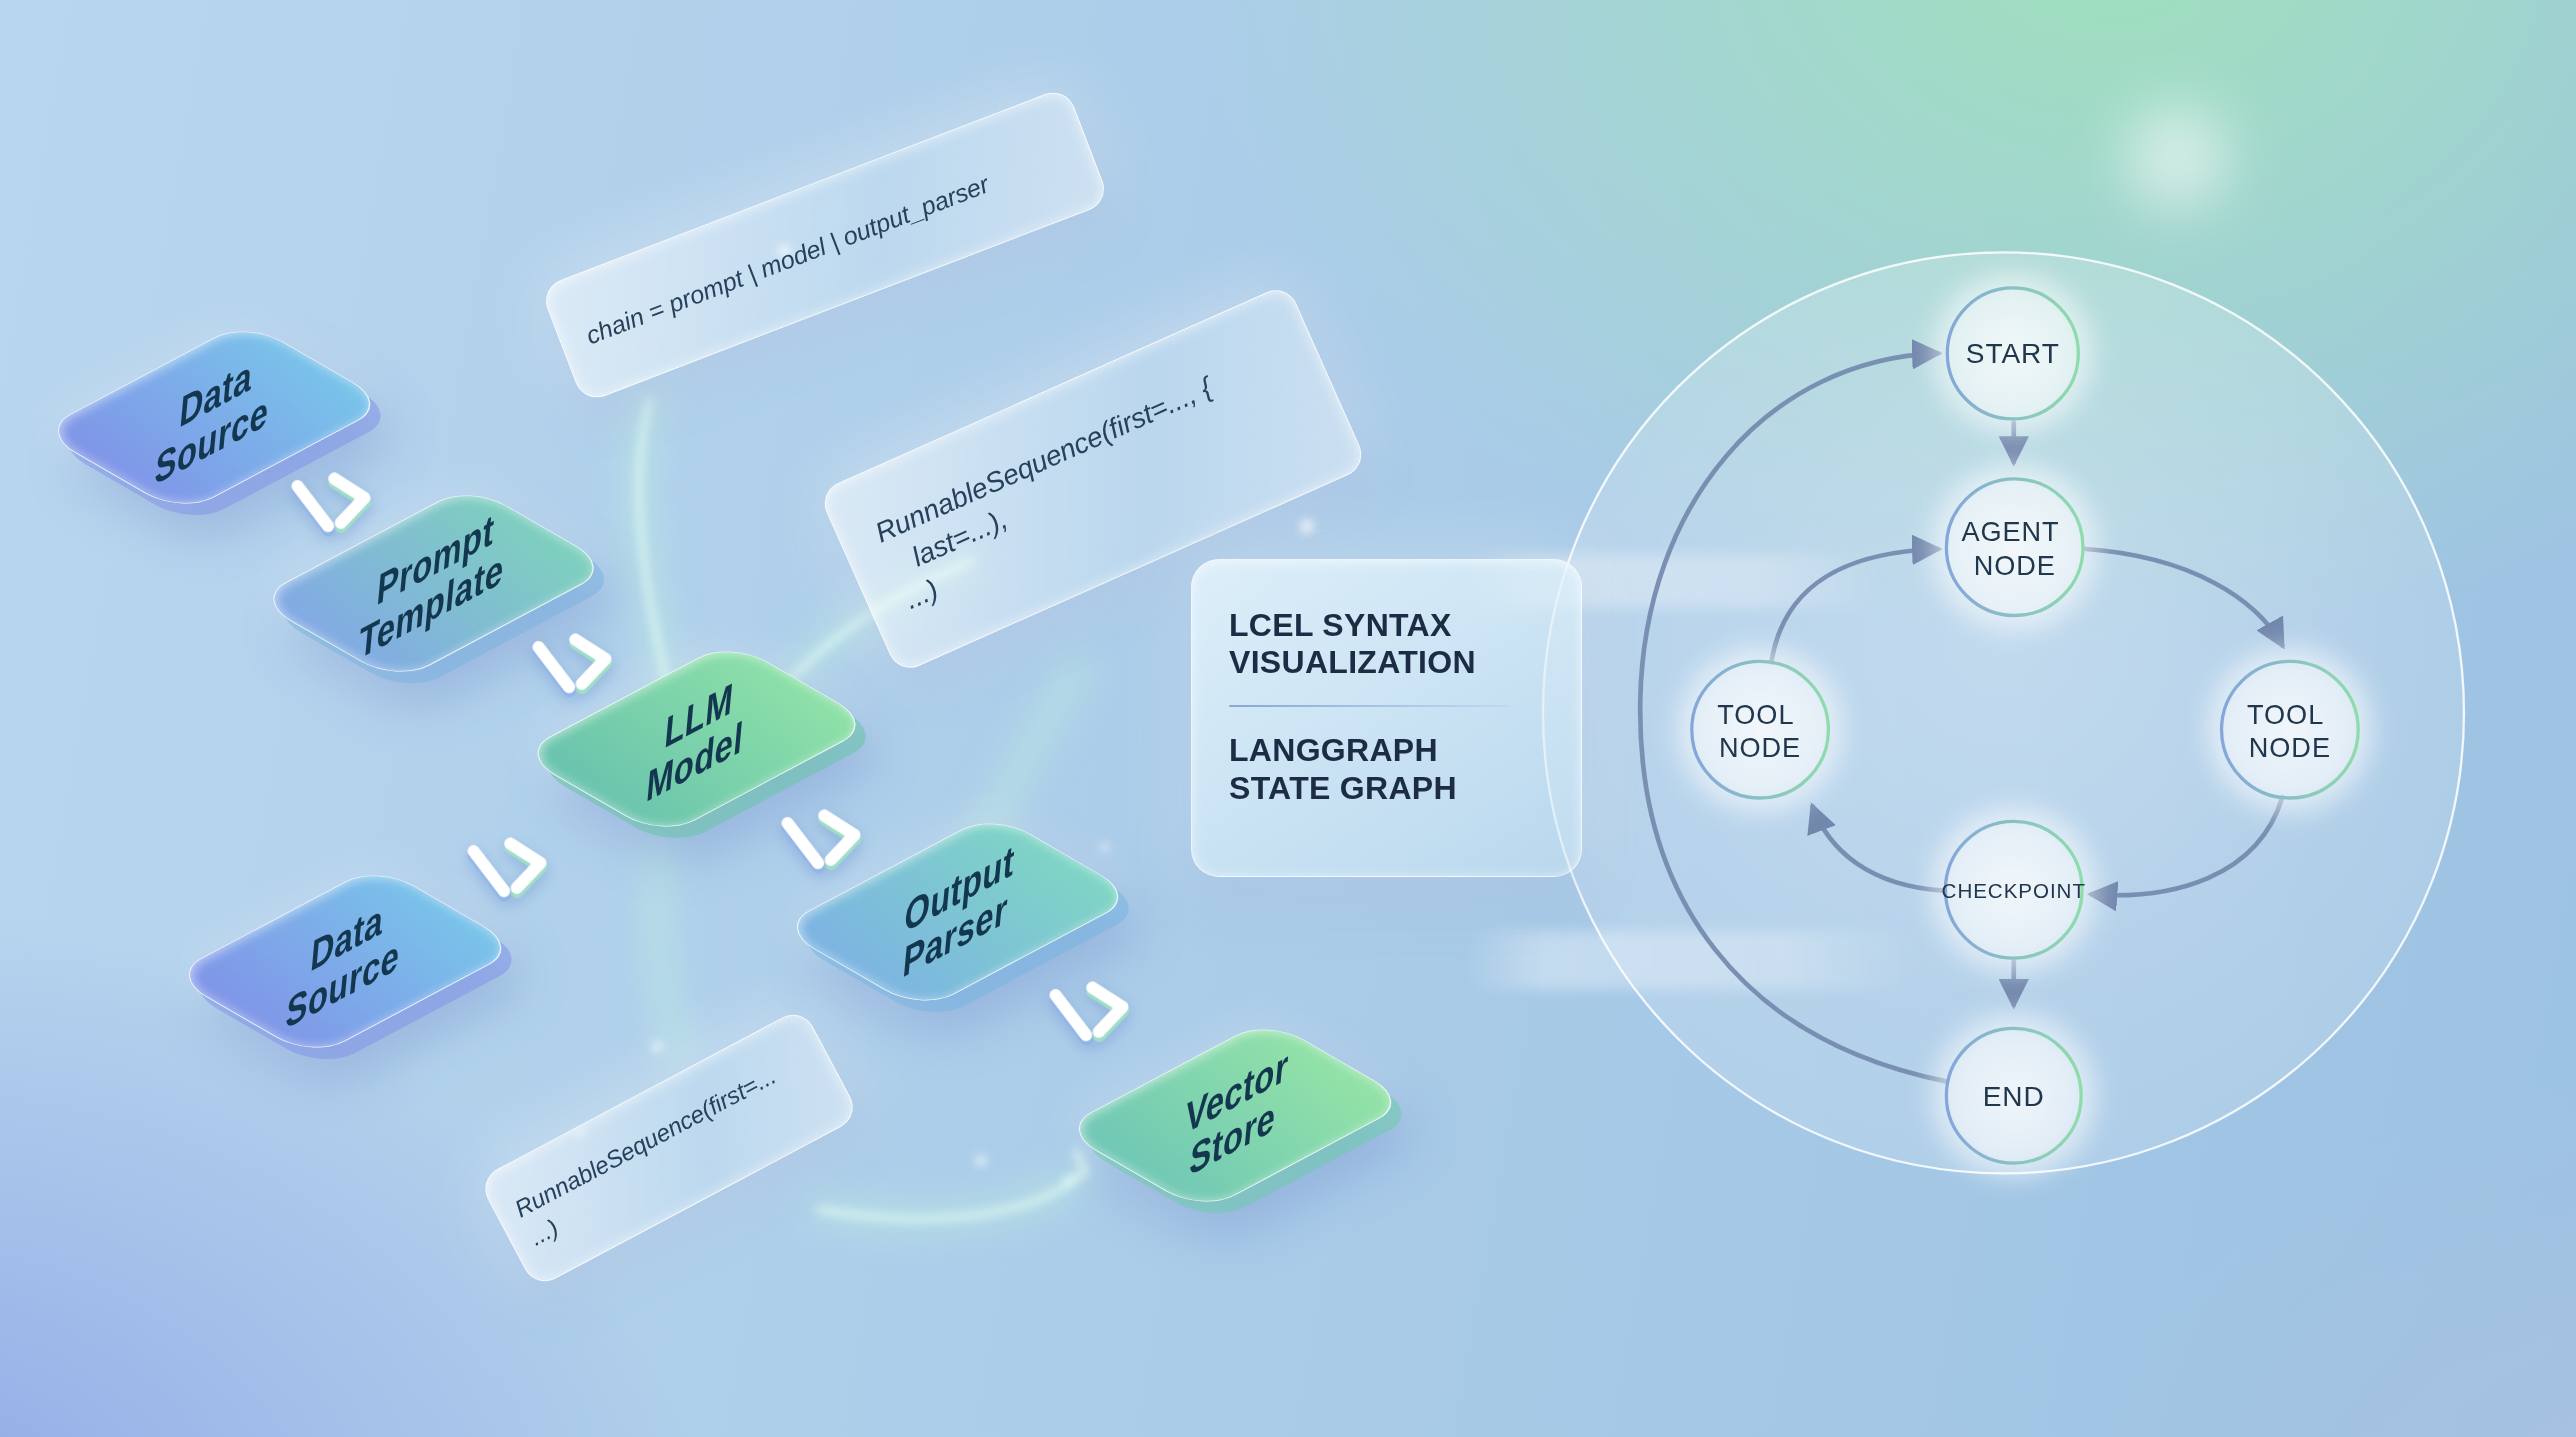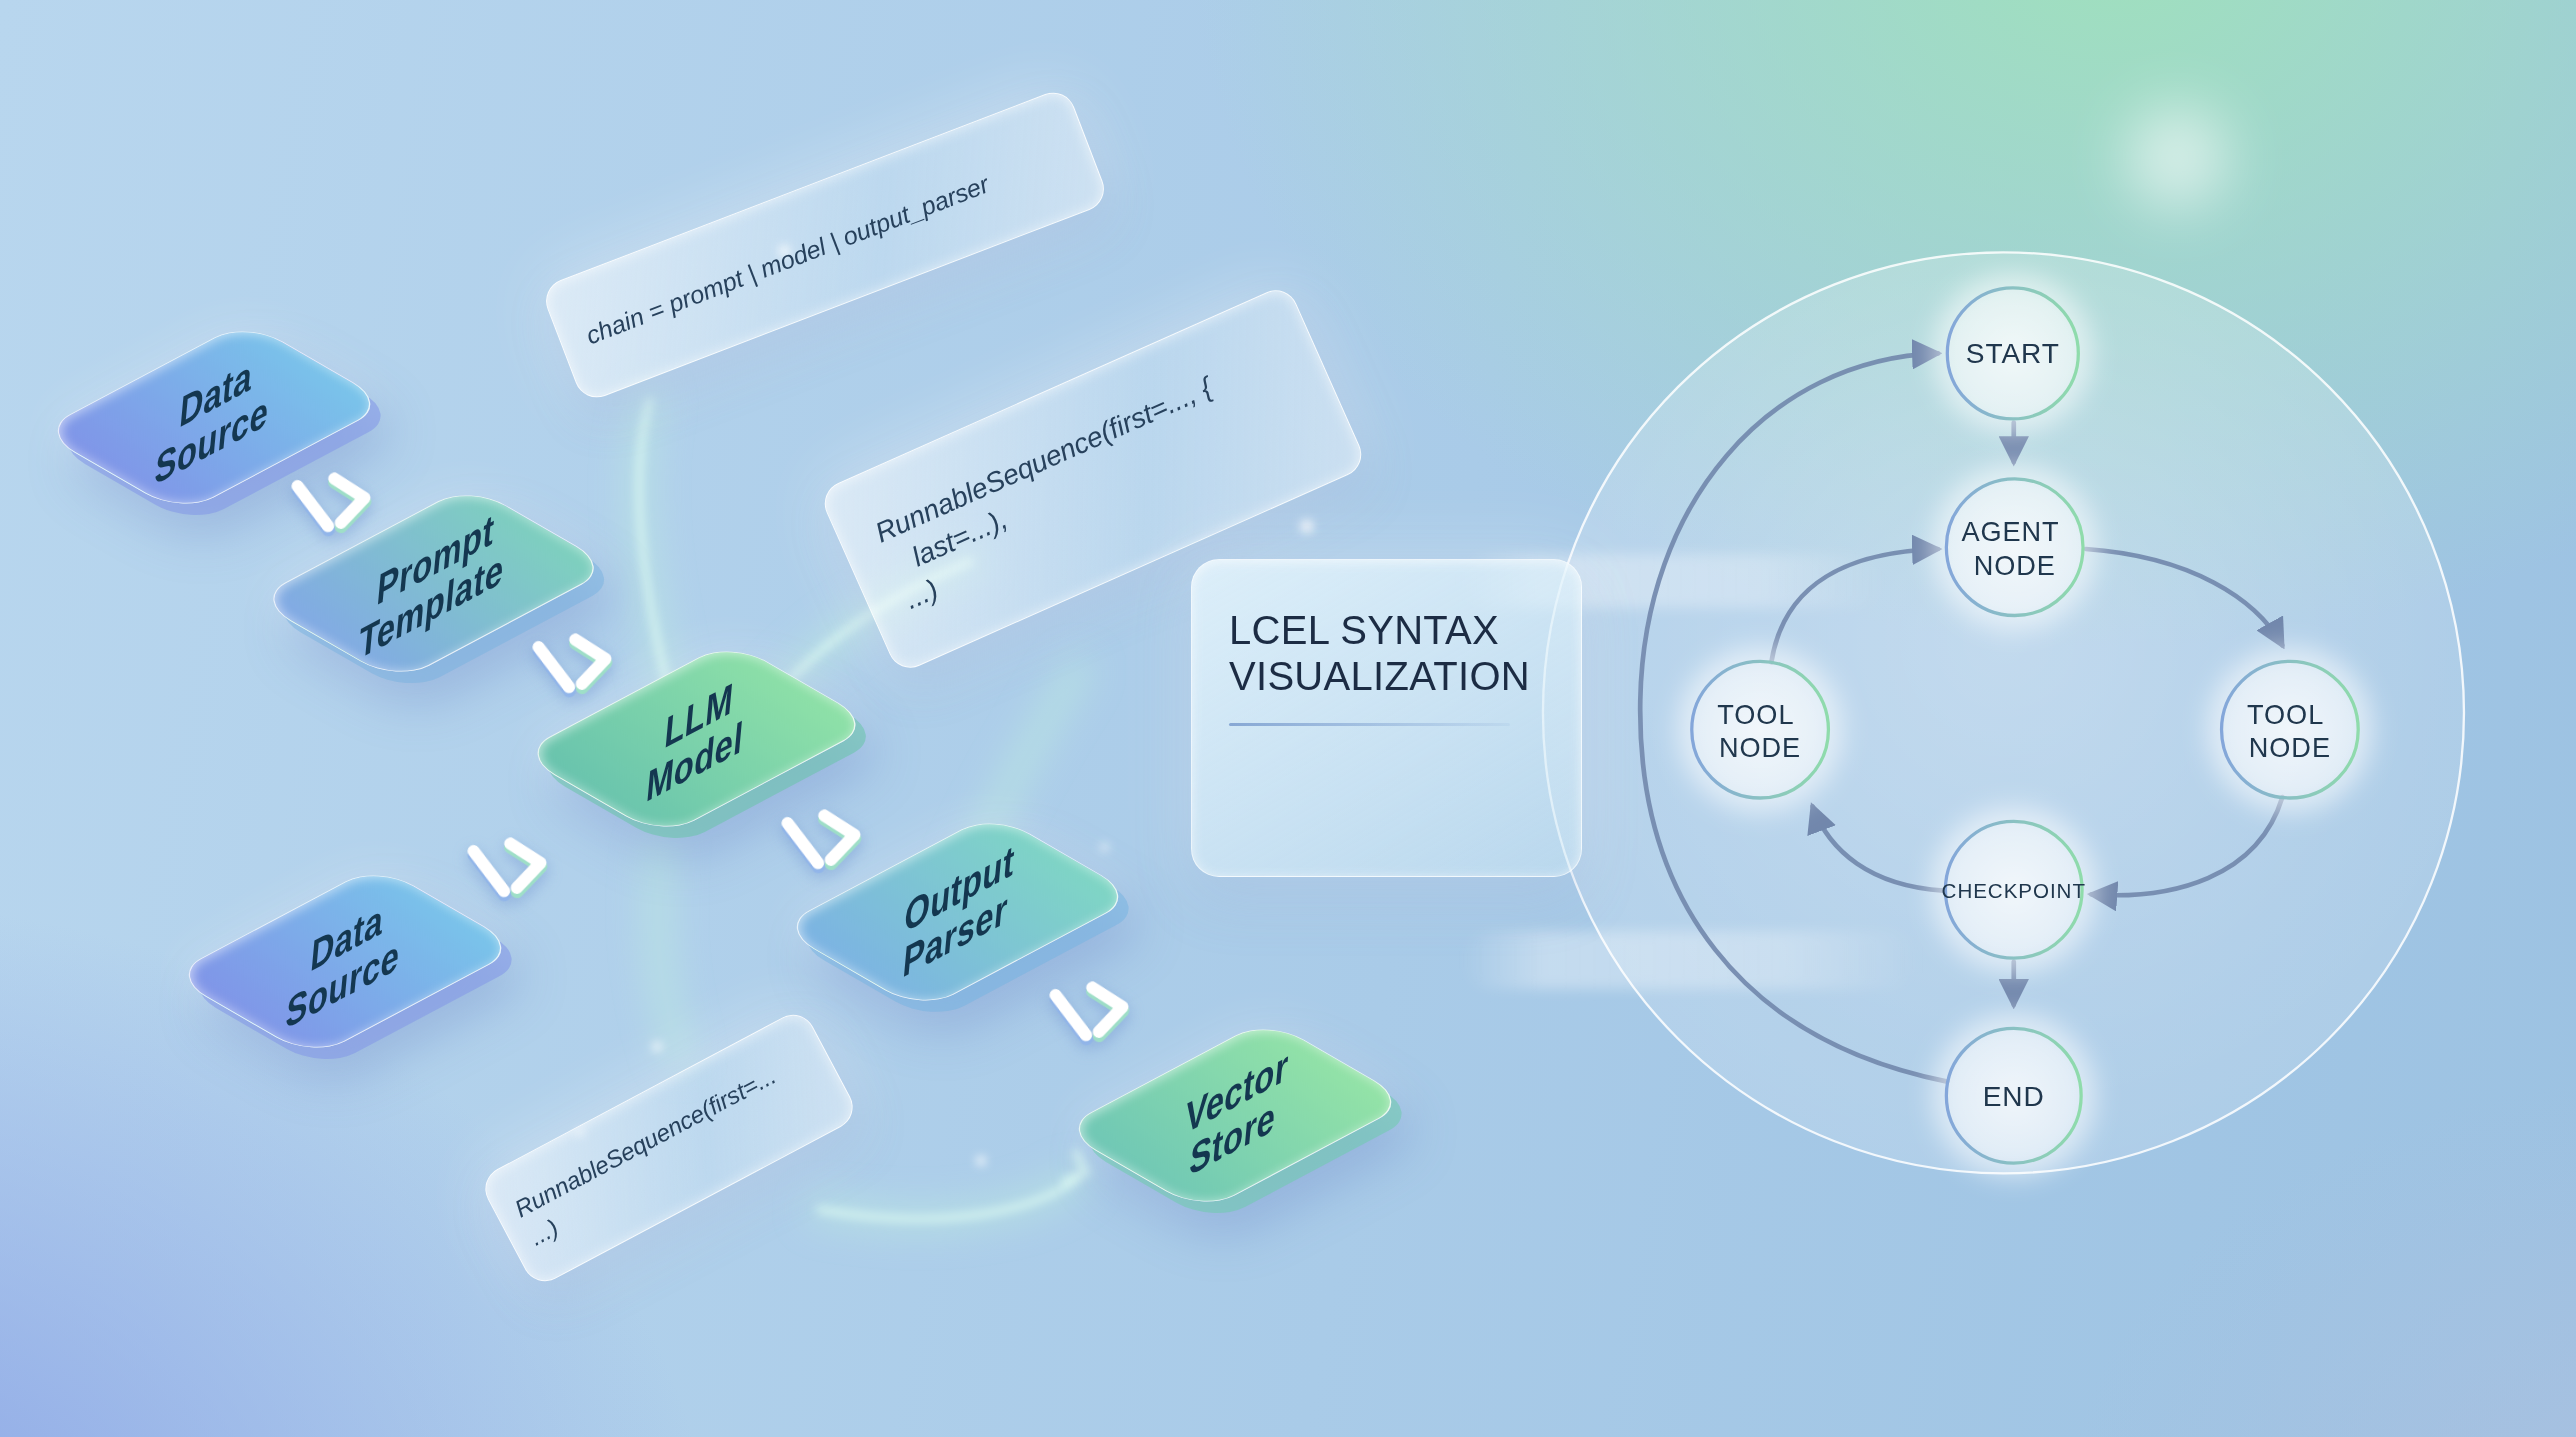--- a/index.html
+++ b/index.html
@@ -46,21 +46,21 @@
   .cp-rs1{left:836px;top:379px;width:440px;height:198px;transform:rotate(-24deg);font-size:28px;line-height:1.3;padding:0 36px;}
   .cp-rs1 .ind{margin-left:24px;}
   .cp-rs2{left:485px;top:1086px;width:328px;height:122px;transform:rotate(-28deg);font-size:24px;line-height:1.35;padding:0 19px;}
 
   
   .title-panel{position:absolute;left:1191px;top:559px;width:391px;height:318px;border-radius:28px;box-sizing:border-box;
     background:linear-gradient(150deg, rgba(231,246,253,.82), rgba(203,229,243,.5));
     border:1.9px solid rgba(255,255,255,.7);
     box-shadow:0 22.5px 56px rgba(110,145,200,.22), 0 0 75px rgba(255,255,255,.38), inset 0 1.9px 11.2px rgba(255,255,255,.6);
     padding:47px 37px;color:#1c2c44;}
-  .tp-h{font-size:40px;font-weight:normal;line-height:1.16;letter-spacing:0.3px;}
+  .tp-h{font-size:32px;font-weight:bold;line-height:1.16;letter-spacing:0.3px;}
   .tp-div{height:2.8px;width:281px;margin:23.4px 0 25px;border-radius:1.9px;
     background:linear-gradient(90deg, rgba(96,134,194,.65), rgba(96,134,194,.08));}
 
   
   .gtext{font-family:"Liberation Sans",sans-serif;fill:#20374d;letter-spacing:1px;}
 </style>
 </head>
 <body>
 
 <div class="page">
@@ -262,16 +262,20 @@
       </text>
     </g>
   </svg>
 
   <div class="title-panel">
     <div class="tp-h">
       <div>LCEL SYNTAX</div>
       <div>VISUALIZATION</div>
     </div>
     <div class="tp-div"></div>
+    <div class="tp-h">
+      <div>LANGGRAPH</div>
+      <div>STATE GRAPH</div>
+    </div>
   </div>
 
 </div>
 
 
 </body></html>

